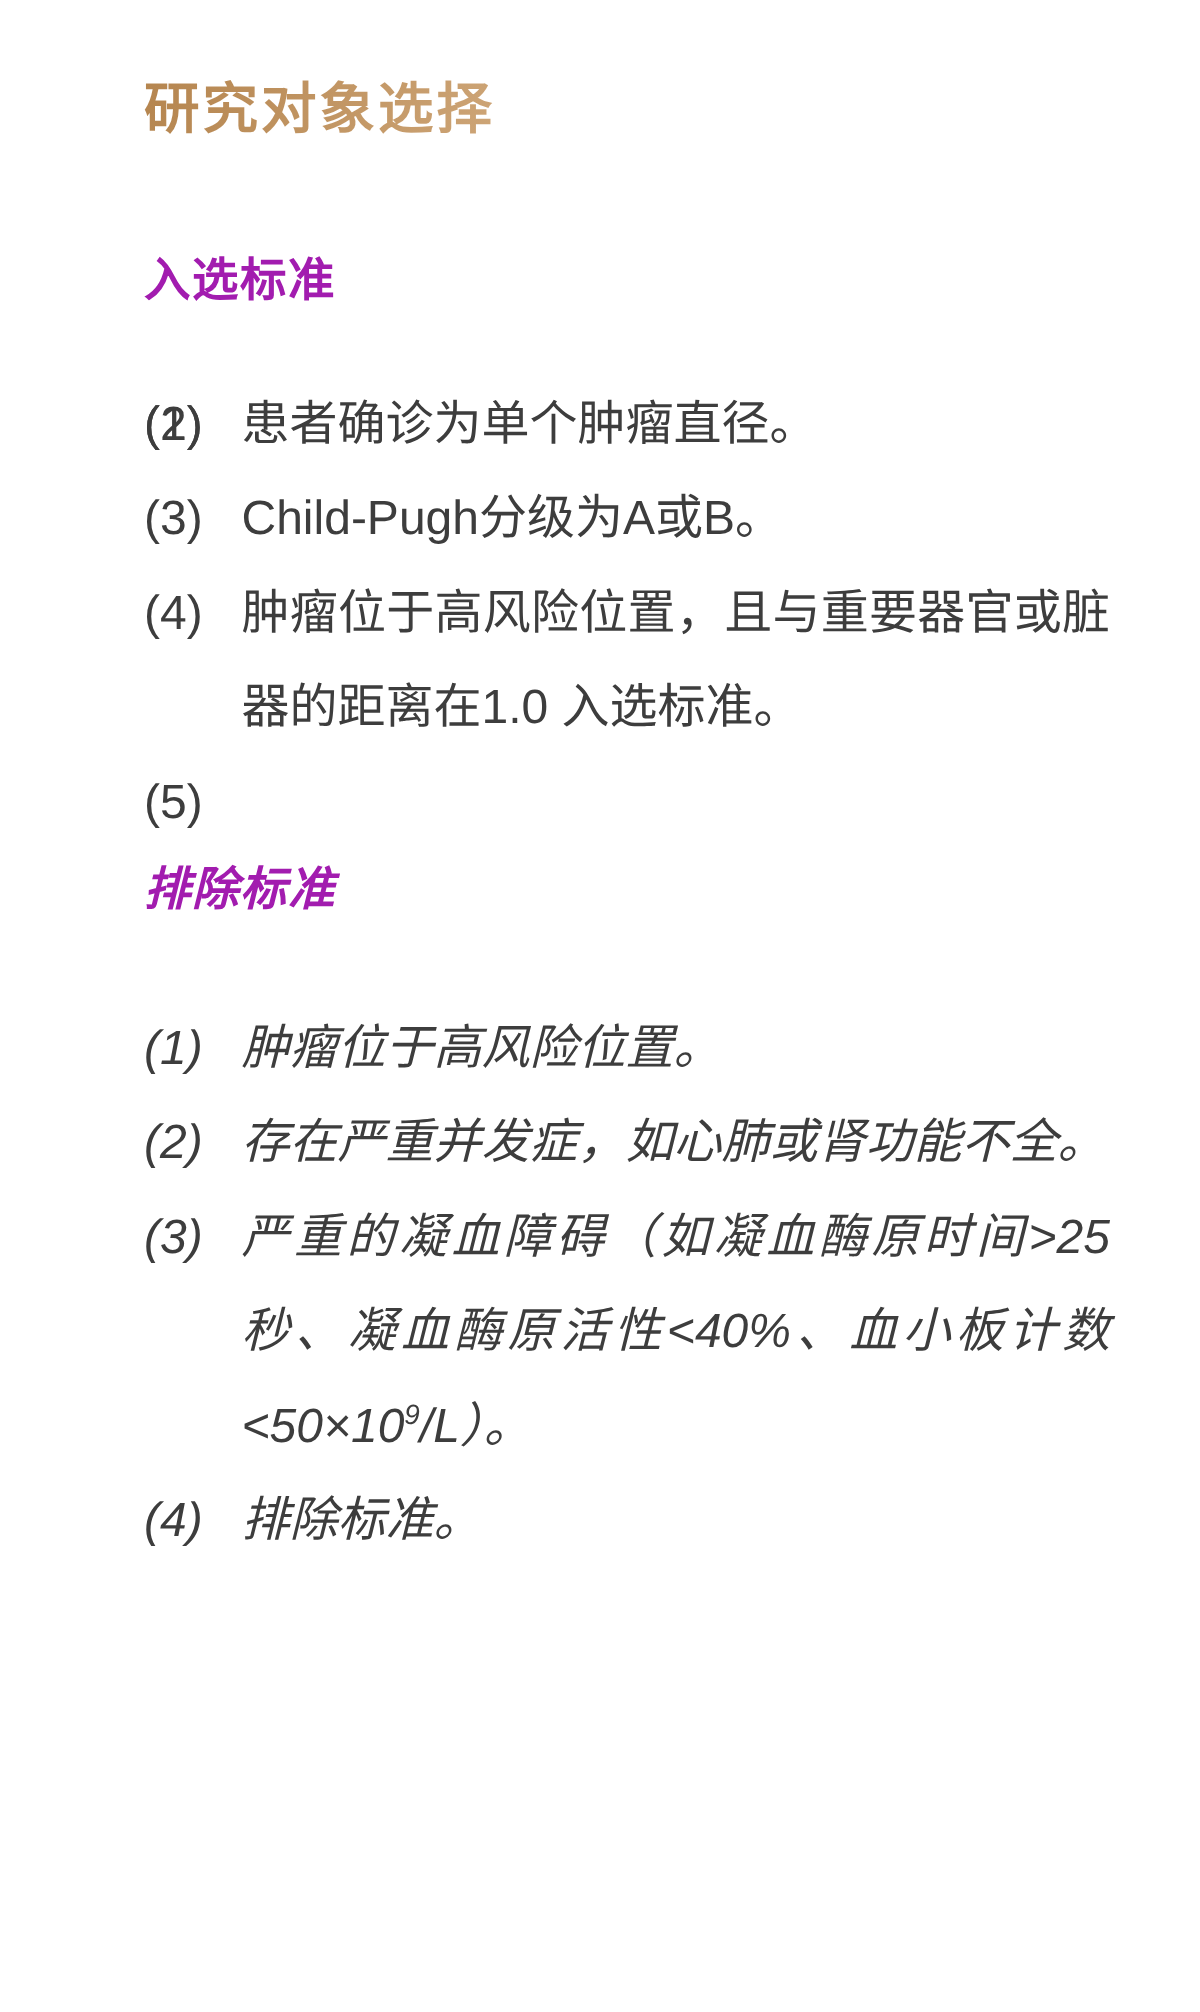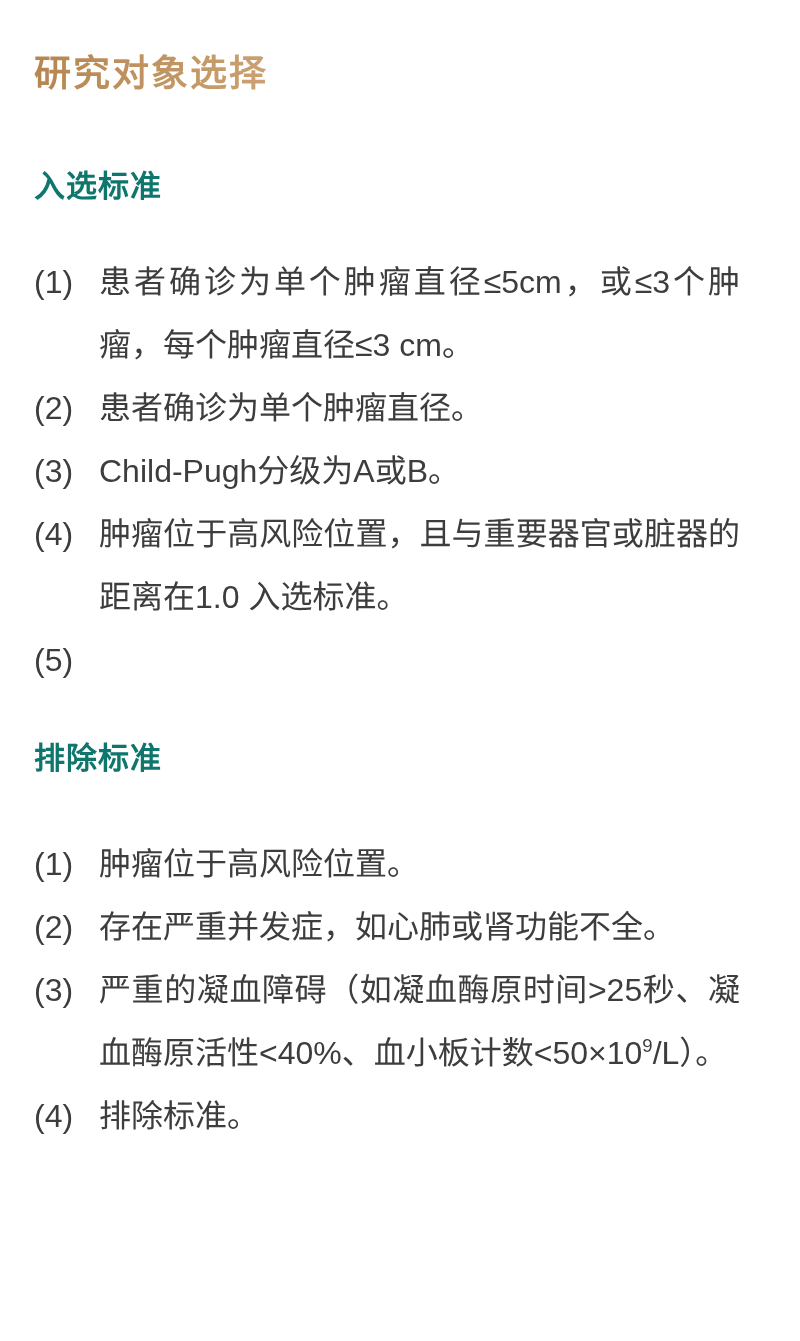--- a/index.html
+++ b/index.html
@@ -10,21 +10,21 @@
   }
   body {
     width: 800px;
     height: 1341px;
     overflow: hidden;
     font-family: "Liberation Sans", "DejaVu Sans", sans-serif;
   }
   .page {
     width: 800px;
     height: 1341px;
-    padding: 52px 60px 0 34px;
+    padding: 52px 60px 0 96px;
   }
   
   .doc-title {
     margin: 0;
     font-family: "Liberation Serif", "DejaVu Serif", serif;
     font-size: 37px;
     line-height: 44px;
     font-weight: 700;
     letter-spacing: 2px;
     color: #c2966a;
@@ -32,28 +32,28 @@
   @supports ((-webkit-background-clip: text) or (background-clip: text)) {
     .doc-title {
       background: linear-gradient(105deg, #b5854f 0%, #d2ab7e 45%, #c3945f 100%);
       -webkit-background-clip: text;
       background-clip: text;
       -webkit-text-fill-color: transparent;
     }
   }
   section.criteria-section { margin: 0; }
   section.s0 { margin-top: 72px; }
-  section.s1 { margin-top: 111px; }
+  section.s1 { margin-top: 71px; font-style: italic; }
   .section-heading {
     margin: 0;
     font-size: 31px;
     line-height: 38px;
     font-weight: 700;
     letter-spacing: 1px;
-    color: #0f766e;
+    color: #a21caf;
   }
   .criteria-list { margin: 0; padding: 0; }
   .s0 .criteria-list { margin-top: 45px; }
   .s1 .criteria-list { margin-top: 55px; }
   .criteria-item {
     position: relative;
     padding-left: 65px;
     font-size: 32px;
     line-height: 63px;
     color: #3d3d3d;
@@ -75,21 +75,21 @@
 </style>
 </head>
 <body>
 
 <main class="page">
   <h1 class="doc-title">研究对象选择</h1>
   <div id="sections">
       <section class="criteria-section s0">
         <h2 class="section-heading">入选标准</h2>
         <div class="criteria-list">
-          <div class="criteria-item"><span class="item-number">(1)</span><span class="item-text"><span>患者确诊为单个肿瘤直径≤5cm，或≤3个肿瘤，每个肿瘤直径≤3 cm。</span></span></div>
+          <div class="criteria-item"><span class="item-number">(1)</span></div>
           <div class="criteria-item"><span class="item-number">(2)</span><span class="item-text"><span>患者确诊为单个肿瘤直径。</span></span></div>
           <div class="criteria-item"><span class="item-number">(3)</span><span class="item-text"><span>Child-Pugh分级为A或B。</span></span></div>
           <div class="criteria-item"><span class="item-number">(4)</span><span class="item-text"><span>肿瘤位于高风险位置，且与重要器官或脏器的距离在1.0 入选标准。</span></span></div>
           <div class="criteria-item"><span class="item-number">(5)</span></div>
         </div>
       </section>
       <section class="criteria-section s1">
         <h2 class="section-heading">排除标准</h2>
         <div class="criteria-list">
           <div class="criteria-item"><span class="item-number">(1)</span><span class="item-text"><span>肿瘤位于高风险位置。</span></span></div>

